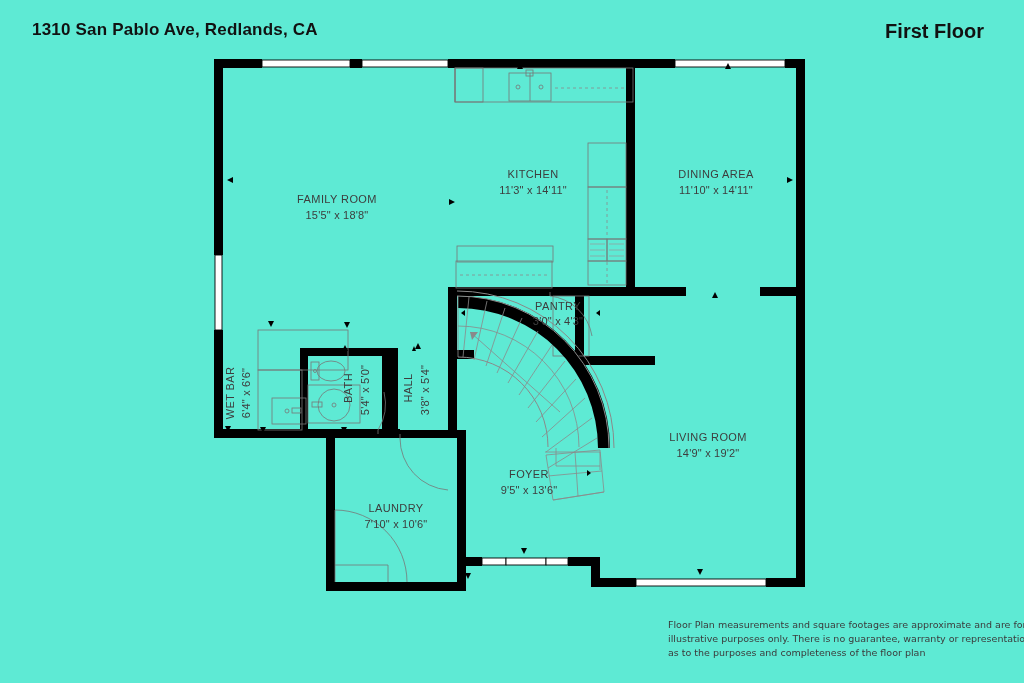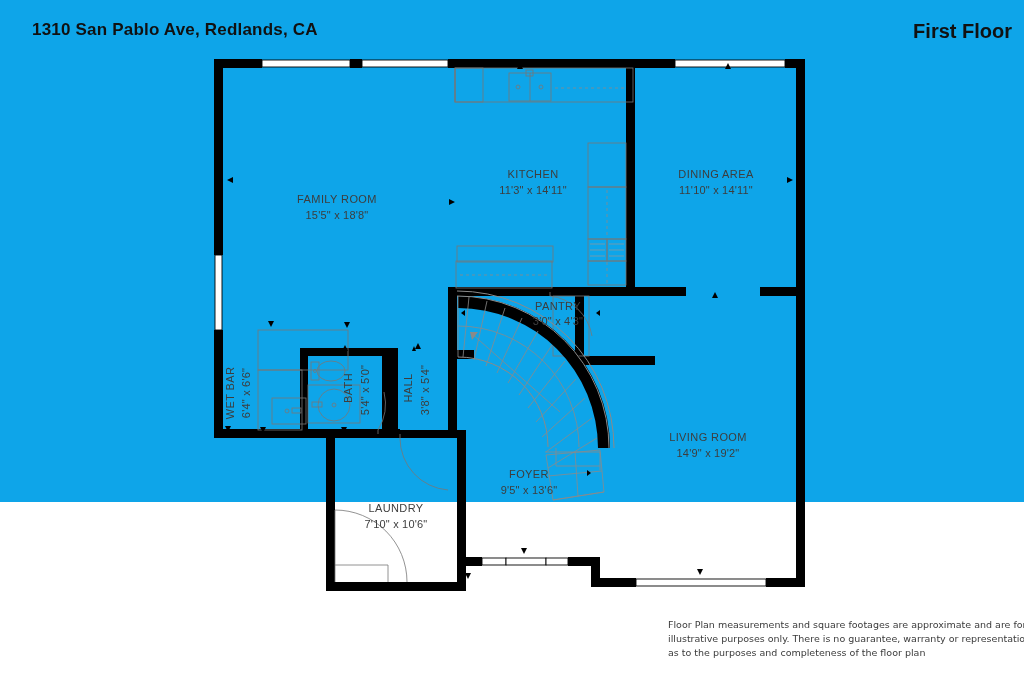--- a/index.html
+++ b/index.html
@@ -10,36 +10,36 @@
   body {
     width: 1024px;
     height: 683px;
     font-family: "Liberation Sans", sans-serif;
     position: relative;
     overflow: hidden;
   }
   #page {
     position: relative;
     width: 1024px;
-    height: 502px;
-    background: #0ea5e9;
+    height: 683px;
+    background: #5eead4;
   }
   .header-address {
     position: absolute;
     left: 32px;
     top: 20px;
     font-size: 17px;
     font-weight: bold;
     color: #111111;
     letter-spacing: 0.2px;
     white-space: nowrap;
   }
   .header-floor {
     position: absolute;
-    right: 12px;
+    right: 40px;
     top: 20px;
     font-size: 20px;
     font-weight: bold;
     color: #111111;
     white-space: nowrap;
   }
   #plan-svg {
     position: absolute;
     left: 0;
     top: 0;

